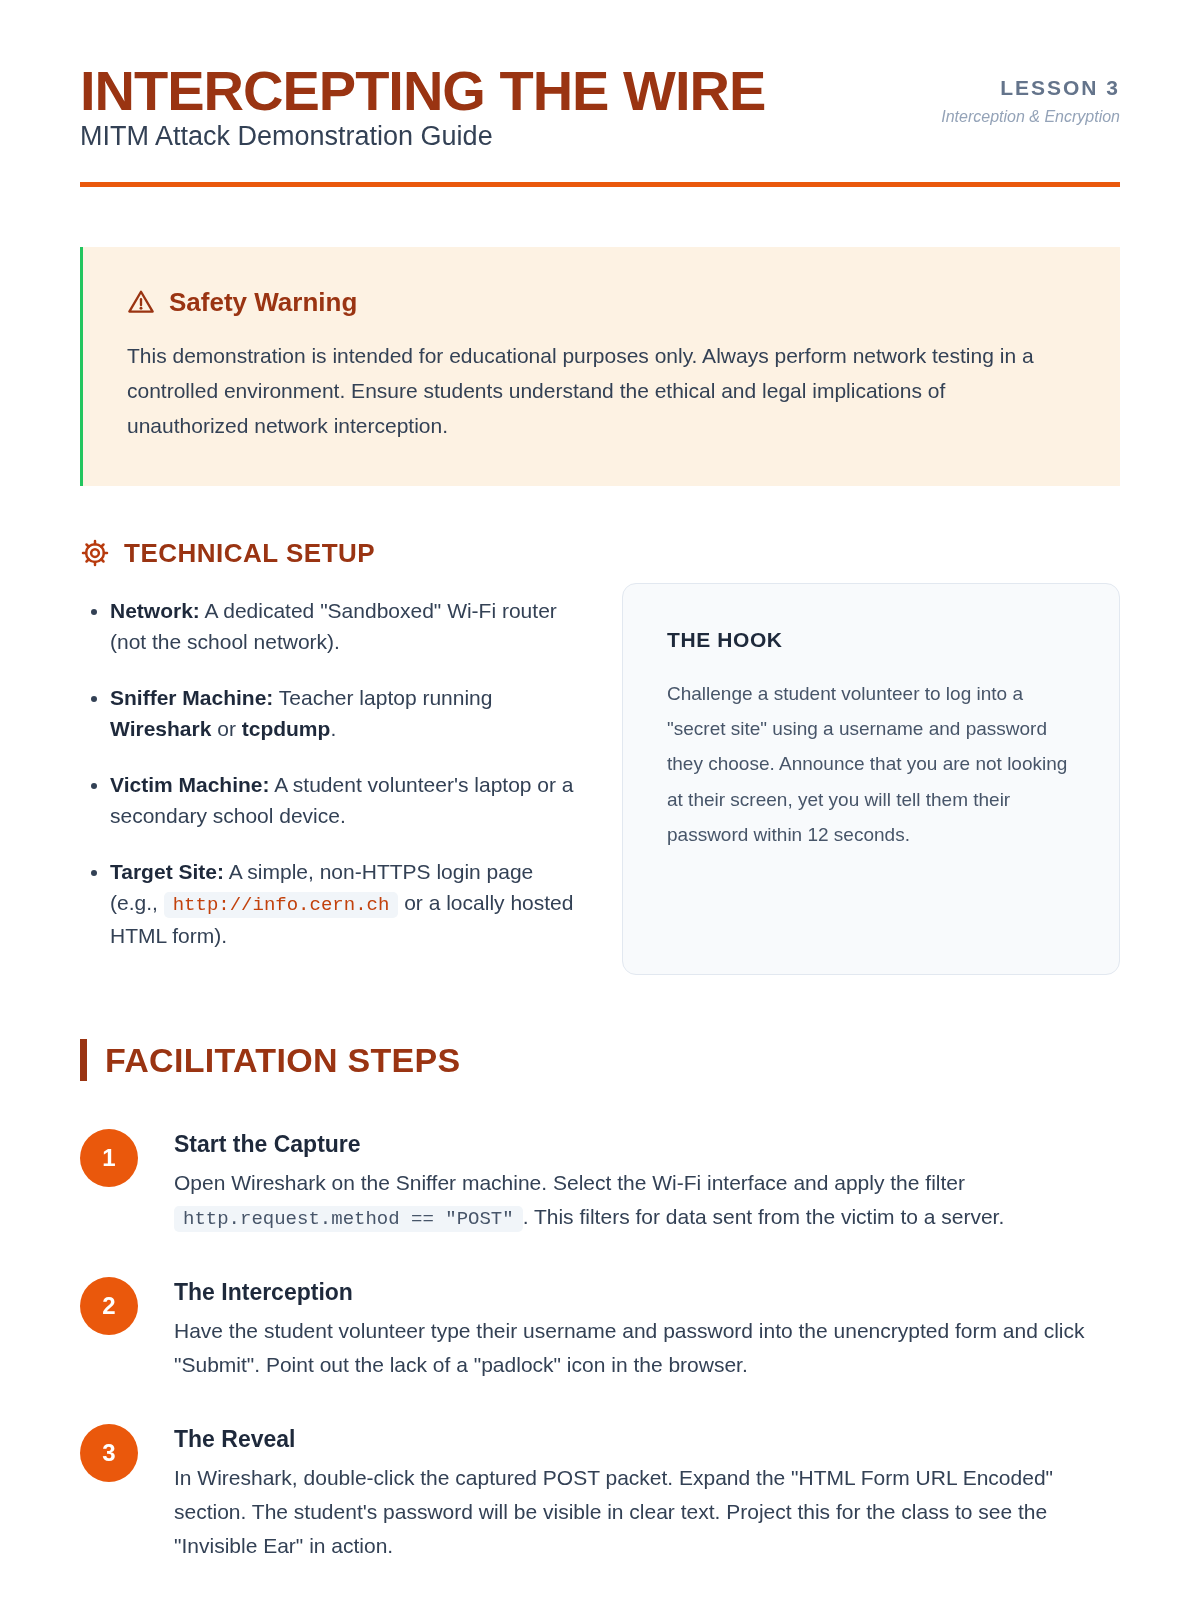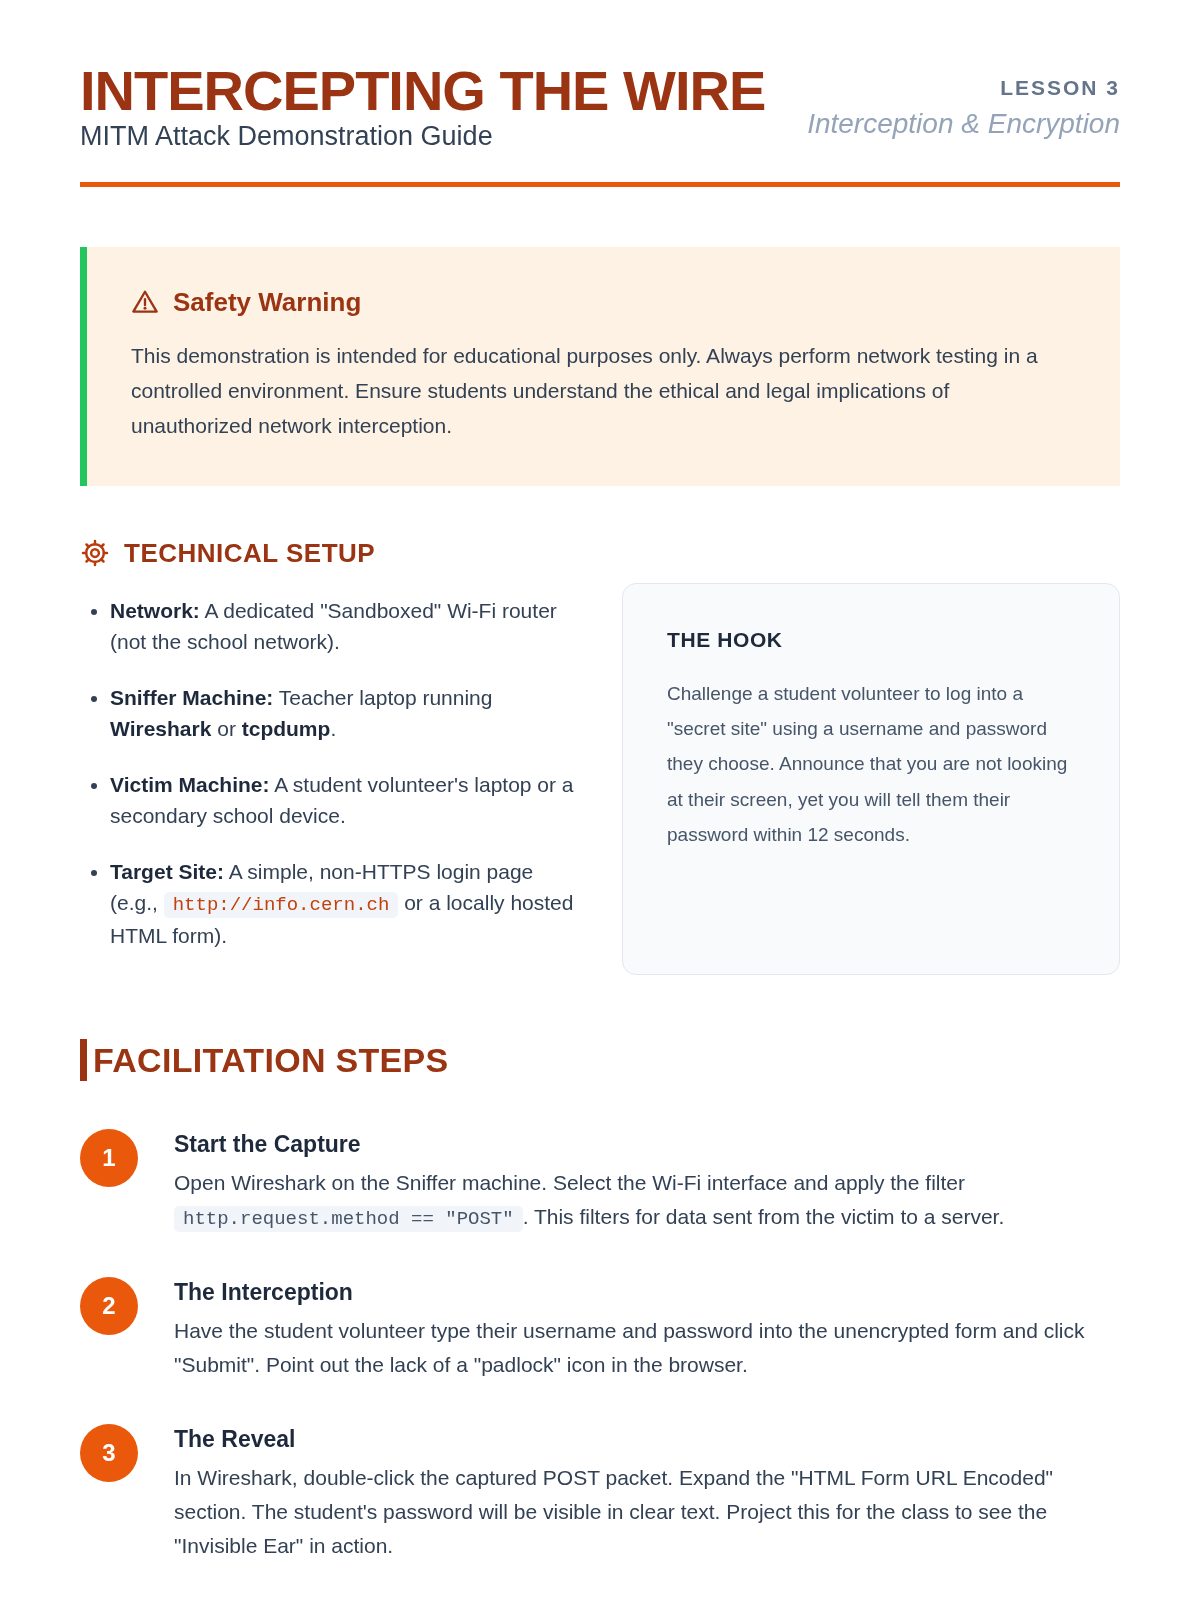--- a/index.html
+++ b/index.html
@@ -14,27 +14,27 @@
 
   
   .header { display: flex; justify-content: space-between; align-items: flex-start; }
   .header h1 {
     font-size: 56px; font-weight: bold; letter-spacing: -1px;
     color: #9a3412; line-height: 1.05;
   }
   .subtitle { font-size: 27px; color: #334155; }
   .header-right { text-align: right; padding-top: 14px; }
   .lesson-label { font-size: 21px; font-weight: bold; letter-spacing: 2px; color: #64748b; }
-  .lesson-topic { margin-top: 8px; font-size: 28px; font-style: italic; color: #94a3b8; }
+  .lesson-topic { margin-top: 8px; font-size: 16px; font-style: italic; color: #94a3b8; }
   .rule { margin-top: 30px; height: 5px; background: #ea580c; }
 
   
   .warning {
     margin-top: 60px; background: #fdf2e3;
-    border-left: 7px solid #22c55e;
+    border-left: 3px solid #22c55e;
     padding: 40px 44px 42px 44px;
   }
   .warning-head { display: flex; align-items: center; gap: 14px; }
   .warning-head h2 { font-size: 26px; font-weight: bold; color: #9a3412; }
   .warning-icon { width: 28px; height: 28px; display: inline-flex; }
   .warning-body {
     margin-top: 20px; font-size: 21px; line-height: 1.68;
     color: #334155; max-width: 925px;
   }
 
@@ -61,21 +61,21 @@
   .hook-card {
     flex: 1; background: #f8fafc;
     border: 1.5px solid #e2e8f0; border-radius: 14px;
     padding: 44px 44px; min-height: 392px;
   }
   .hook-card h3 { font-size: 21px; font-weight: bold; letter-spacing: 0.6px; color: #1e293b; }
   .hook-card p { margin-top: 24px; font-size: 19px; line-height: 1.85; color: #475569; }
 
   
   .steps-section { margin-top: 64px; }
-  .steps-head { display: flex; align-items: center; gap: 6px; }
+  .steps-head { display: flex; align-items: center; gap: 18px; }
   .steps-head .bar { width: 7px; height: 42px; background: #9a3412; display: inline-block; }
   .steps-head h2 { font-size: 34px; font-weight: bold; color: #9a3412; letter-spacing: 0.3px; }
   .steps { margin-top: 48px; list-style: none; }
   .step { display: flex; gap: 36px; margin-bottom: 42px; }
   .step-num {
     flex: 0 0 58px; width: 58px; height: 58px; border-radius: 50%;
     background: #ea580c; color: #ffffff;
     display: flex; align-items: center; justify-content: center;
     font-size: 24px; font-weight: bold;
   }

